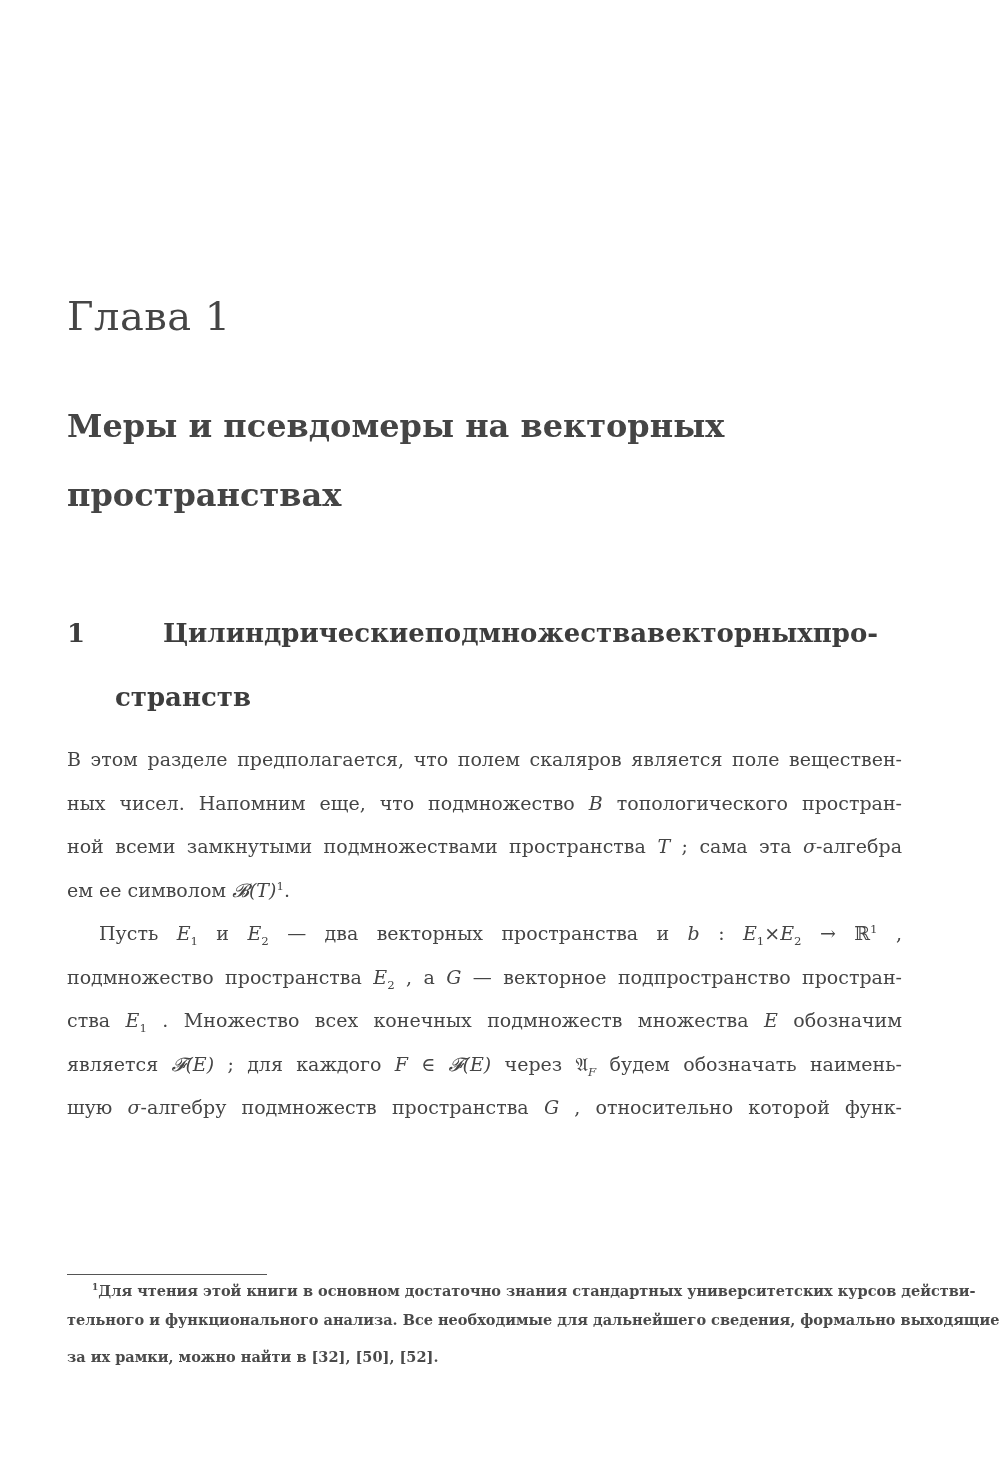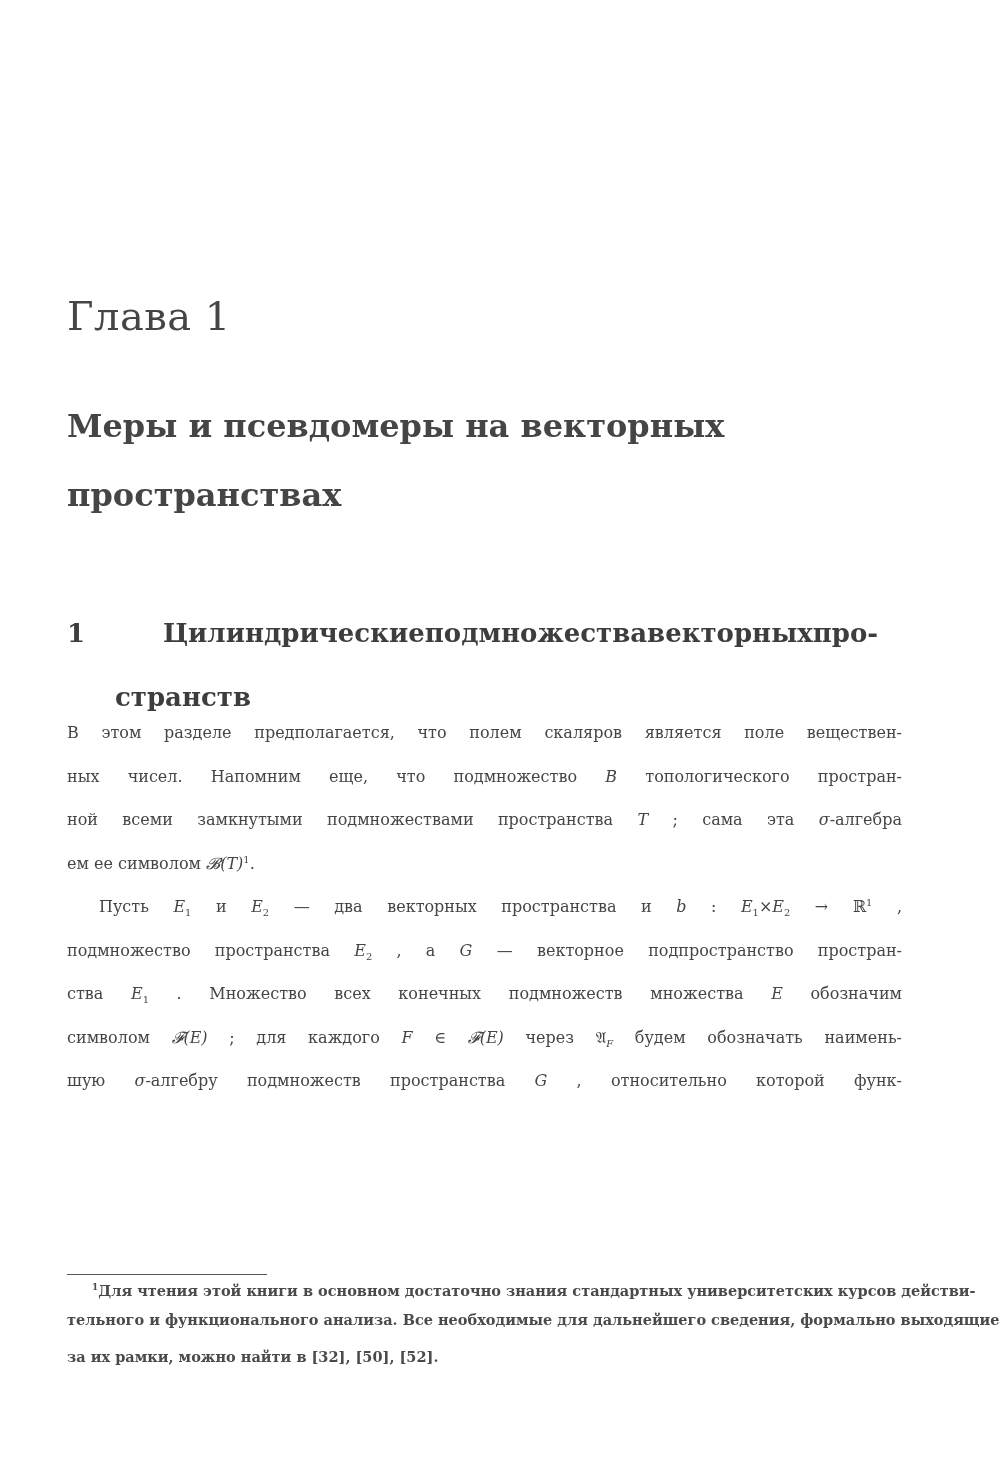--- a/index.html
+++ b/index.html
@@ -63,24 +63,24 @@
       justify-content: center;
       margin-left: 12px;
     }
     .section-heading .line2 {
       position: absolute;
       left: 48px;
       top: 64px;
     }
     .body-text {
       position: absolute;
-      top: 711px;
+      top: 738px;
       left: 0;
       width: 835px;
-      font-size: 16px;
+      font-size: 19px;
       line-height: 43.5px;
     }
     .line {
       display: block;
       white-space: nowrap;
       text-align: justify;
       text-align-last: justify;
       height: 43.5px;
     }
     .line.last {
@@ -159,21 +159,21 @@
   <div class="body-text">
 
     <span class="line"><span>В этом разделе предполагается, что полем скаляров является поле веществен-</span></span>
     <span class="line"><span>ных чисел. Напомним еще, что подмножество </span><span class="math">B</span><span> топологического простран-</span></span>
     <span class="line"><span>ной всеми замкнутыми подмножествами пространства </span><span class="math">T</span><span> ; сама эта </span><span class="math">σ</span><span>-алгебра</span></span>
     <span class="line last"><span>ем ее символом </span><span class="math">𝓑(T)</span><sup>1</sup><span>.</span></span>
 
     <span class="line indent"><span>Пусть </span><span class="math"><span>E</span><sub class="math-up">1</sub></span><span> и </span><span class="math"><span>E</span><sub class="math-up">2</sub></span><span> — два векторных пространства и </span><span class="math">b</span><span> : </span><span class="math"><span>E</span><sub class="math-up">1</sub><span class="math-up">×</span><span>E</span><sub class="math-up">2</sub></span><span> → </span><span><span>ℝ</span><sup>1</sup></span><span> ,</span></span>
     <span class="line"><span>подмножество пространства </span><span class="math"><span>E</span><sub class="math-up">2</sub></span><span> , а </span><span class="math">G</span><span> — векторное подпространство простран-</span></span>
     <span class="line"><span>ства </span><span class="math"><span>E</span><sub class="math-up">1</sub></span><span> . Множество всех конечных подмножеств множества </span><span class="math">E</span><span> обозначим</span></span>
-    <span class="line"><span>символом </span><span class="math">𝓕(E)</span><span> ; для каждого </span><span class="math">F ∈ 𝓕(E)</span><span> через </span><span class="math-up"><span>𝔄</span><sub class="math">F</sub></span><span> будем обозначать наимень-</span></span>
+    <span class="line"><span>является </span><span class="math">𝓕(E)</span><span> ; для каждого </span><span class="math">F ∈ 𝓕(E)</span><span> через </span><span class="math-up"><span>𝔄</span><sub class="math">F</sub></span><span> будем обозначать наимень-</span></span>
     <span class="line"><span>шую </span><span class="math">σ</span><span>-алгебру подмножеств пространства </span><span class="math">G</span><span> , относительно которой функ-</span></span>
   </div>
 
   <div class="footnote-rule"></div>
 
   <div class="footnote">
     <span class="fline first"><sup>1</sup><span>Для чтения этой книги в основном достаточно знания стандартных университетских курсов действи-</span></span>
     <span class="fline">тельного и функционального анализа. Все необходимые для дальнейшего сведения, формально выходящие</span>
     <span class="fline last">за их рамки, можно найти в [32], [50], [52].</span>
   </div>

